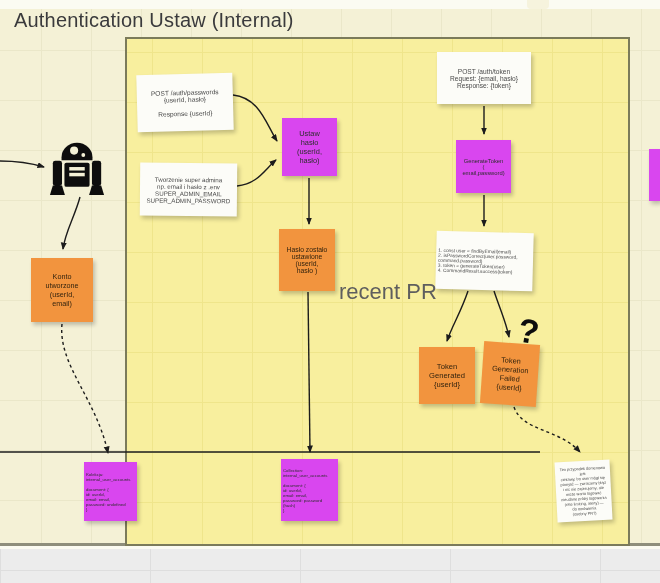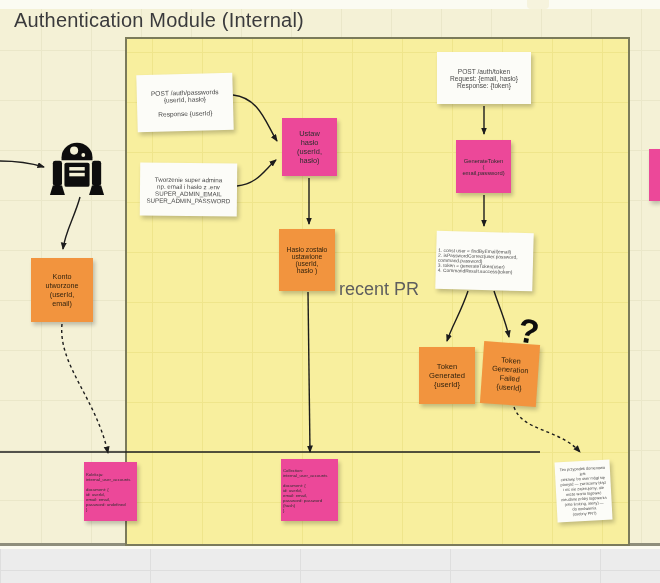--- a/index.html
+++ b/index.html
@@ -23,61 +23,61 @@
     background-image:linear-gradient(#efe58b 1px,transparent 1px),linear-gradient(90deg,#efe58b 1px,transparent 1px);
     background-size:50px 50px;background-position:-25px -37px;border:2px solid #7b7b5a;box-sizing:border-box;}
 
   .frame-title{position:absolute;left:14px;top:9px;font-size:20px;color:#3a3a3c;letter-spacing:.2px;}
 
   
   .sticky{position:absolute;display:flex;align-items:center;justify-content:center;
     box-shadow:2px 3px 4px rgba(0,0,0,.22);color:#2e2e2e;text-align:center;box-sizing:border-box;padding:2px;}
   .sticky .txt{white-space:pre-line;width:100%;}
   .note-white{background:#fcfcf8;color:#4a4a4a;}
-  .blue{background:#ec4899;}
+  .blue{background:#d946ef;}
   .orange{background:#f2943e;color:#33230e;}
   .left .txt{text-align:left;}
 
   #n-api-pass{left:137px;top:74px;width:96px;height:57px;font-size:6.6px;transform:rotate(-1.5deg);}
   #n-superadmin{left:140px;top:163px;width:97px;height:53px;font-size:6.2px;transform:rotate(.5deg);}
   #s-ustaw{left:282px;top:118px;width:55px;height:58px;font-size:7.4px;}
   #s-haslo{left:279px;top:229px;width:56px;height:62px;font-size:6.8px;}
   #n-api-token{left:437px;top:52px;width:94px;height:52px;font-size:6.6px;}
   #s-gentoken{left:456px;top:140px;width:55px;height:53px;font-size:5.8px;}
   #n-logic{left:436px;top:232px;width:97px;height:58px;font-size:4.8px;transform:rotate(1.5deg);}
   #s-generated{left:419px;top:347px;width:56px;height:57px;font-size:7.6px;}
   #s-failed{left:482px;top:343px;width:56px;height:62px;font-size:7.4px;transform:rotate(4deg);}
   #s-konto{left:31px;top:258px;width:62px;height:64px;font-size:7.2px;justify-content:flex-end;}
   #s-db1{left:84px;top:462px;width:53px;height:59px;font-size:4.3px;}
   #s-db2{left:281px;top:459px;width:57px;height:62px;font-size:4.3px;}
   #n-failnote{left:556px;top:461px;width:55px;height:60px;font-size:3.9px;transform:rotate(-3deg);}
   #s-edge{left:649px;top:149px;width:11px;height:52px;}
 
   .board-text{position:absolute;color:#5e5e5e;}
-  #recent-pr{left:339px;top:279px;font-size:18px;text-align:center;}
+  #recent-pr{left:339px;top:279px;font-size:22px;text-align:center;}
   #qmark{left:518px;top:312px;font-size:34px;font-weight:700;color:#0c0c0c;transform:rotate(10deg);}
 
   #robot{position:absolute;left:48px;top:138px;width:58px;height:60px;}
 
   svg.overlay{position:absolute;left:0;top:0;pointer-events:none;}
   .conn{fill:none;stroke:#1c1c1c;stroke-width:1.4;}
   .dash{stroke-dasharray:3,3;}
 </style>
 </head>
 <body>
 
 <div id="board">
 
   <div class="outer-frame"></div>
   <div class="canvas-top"></div>
   <div class="frame-notch"></div>
   <div class="canvas-bottom"></div>
   <div class="inner-frame"></div>
 
-  <div class="frame-title">Authentication Module (Internal)</div>
+  <div class="frame-title">Authentication Ustaw (Internal)</div>
 
   <svg class="overlay" width="660" height="583">
     <defs>
       <marker id="ah" markerWidth="9" markerHeight="8" refX="6.5" refY="3" orient="auto" markerUnits="userSpaceOnUse">
         <path d="M0,0 L7.5,3 L0,6 z" fill="#1c1c1c"></path>
       </marker>
     </defs>
     <path class="conn" d="M0,452 L540,452"></path>
     <path class="conn" d="M0,161 C18,161 34,164 44,167" marker-end="url(#ah)"></path>
     <path class="conn" d="M80,197 C75,216 65,232 63,249" marker-end="url(#ah)"></path>

